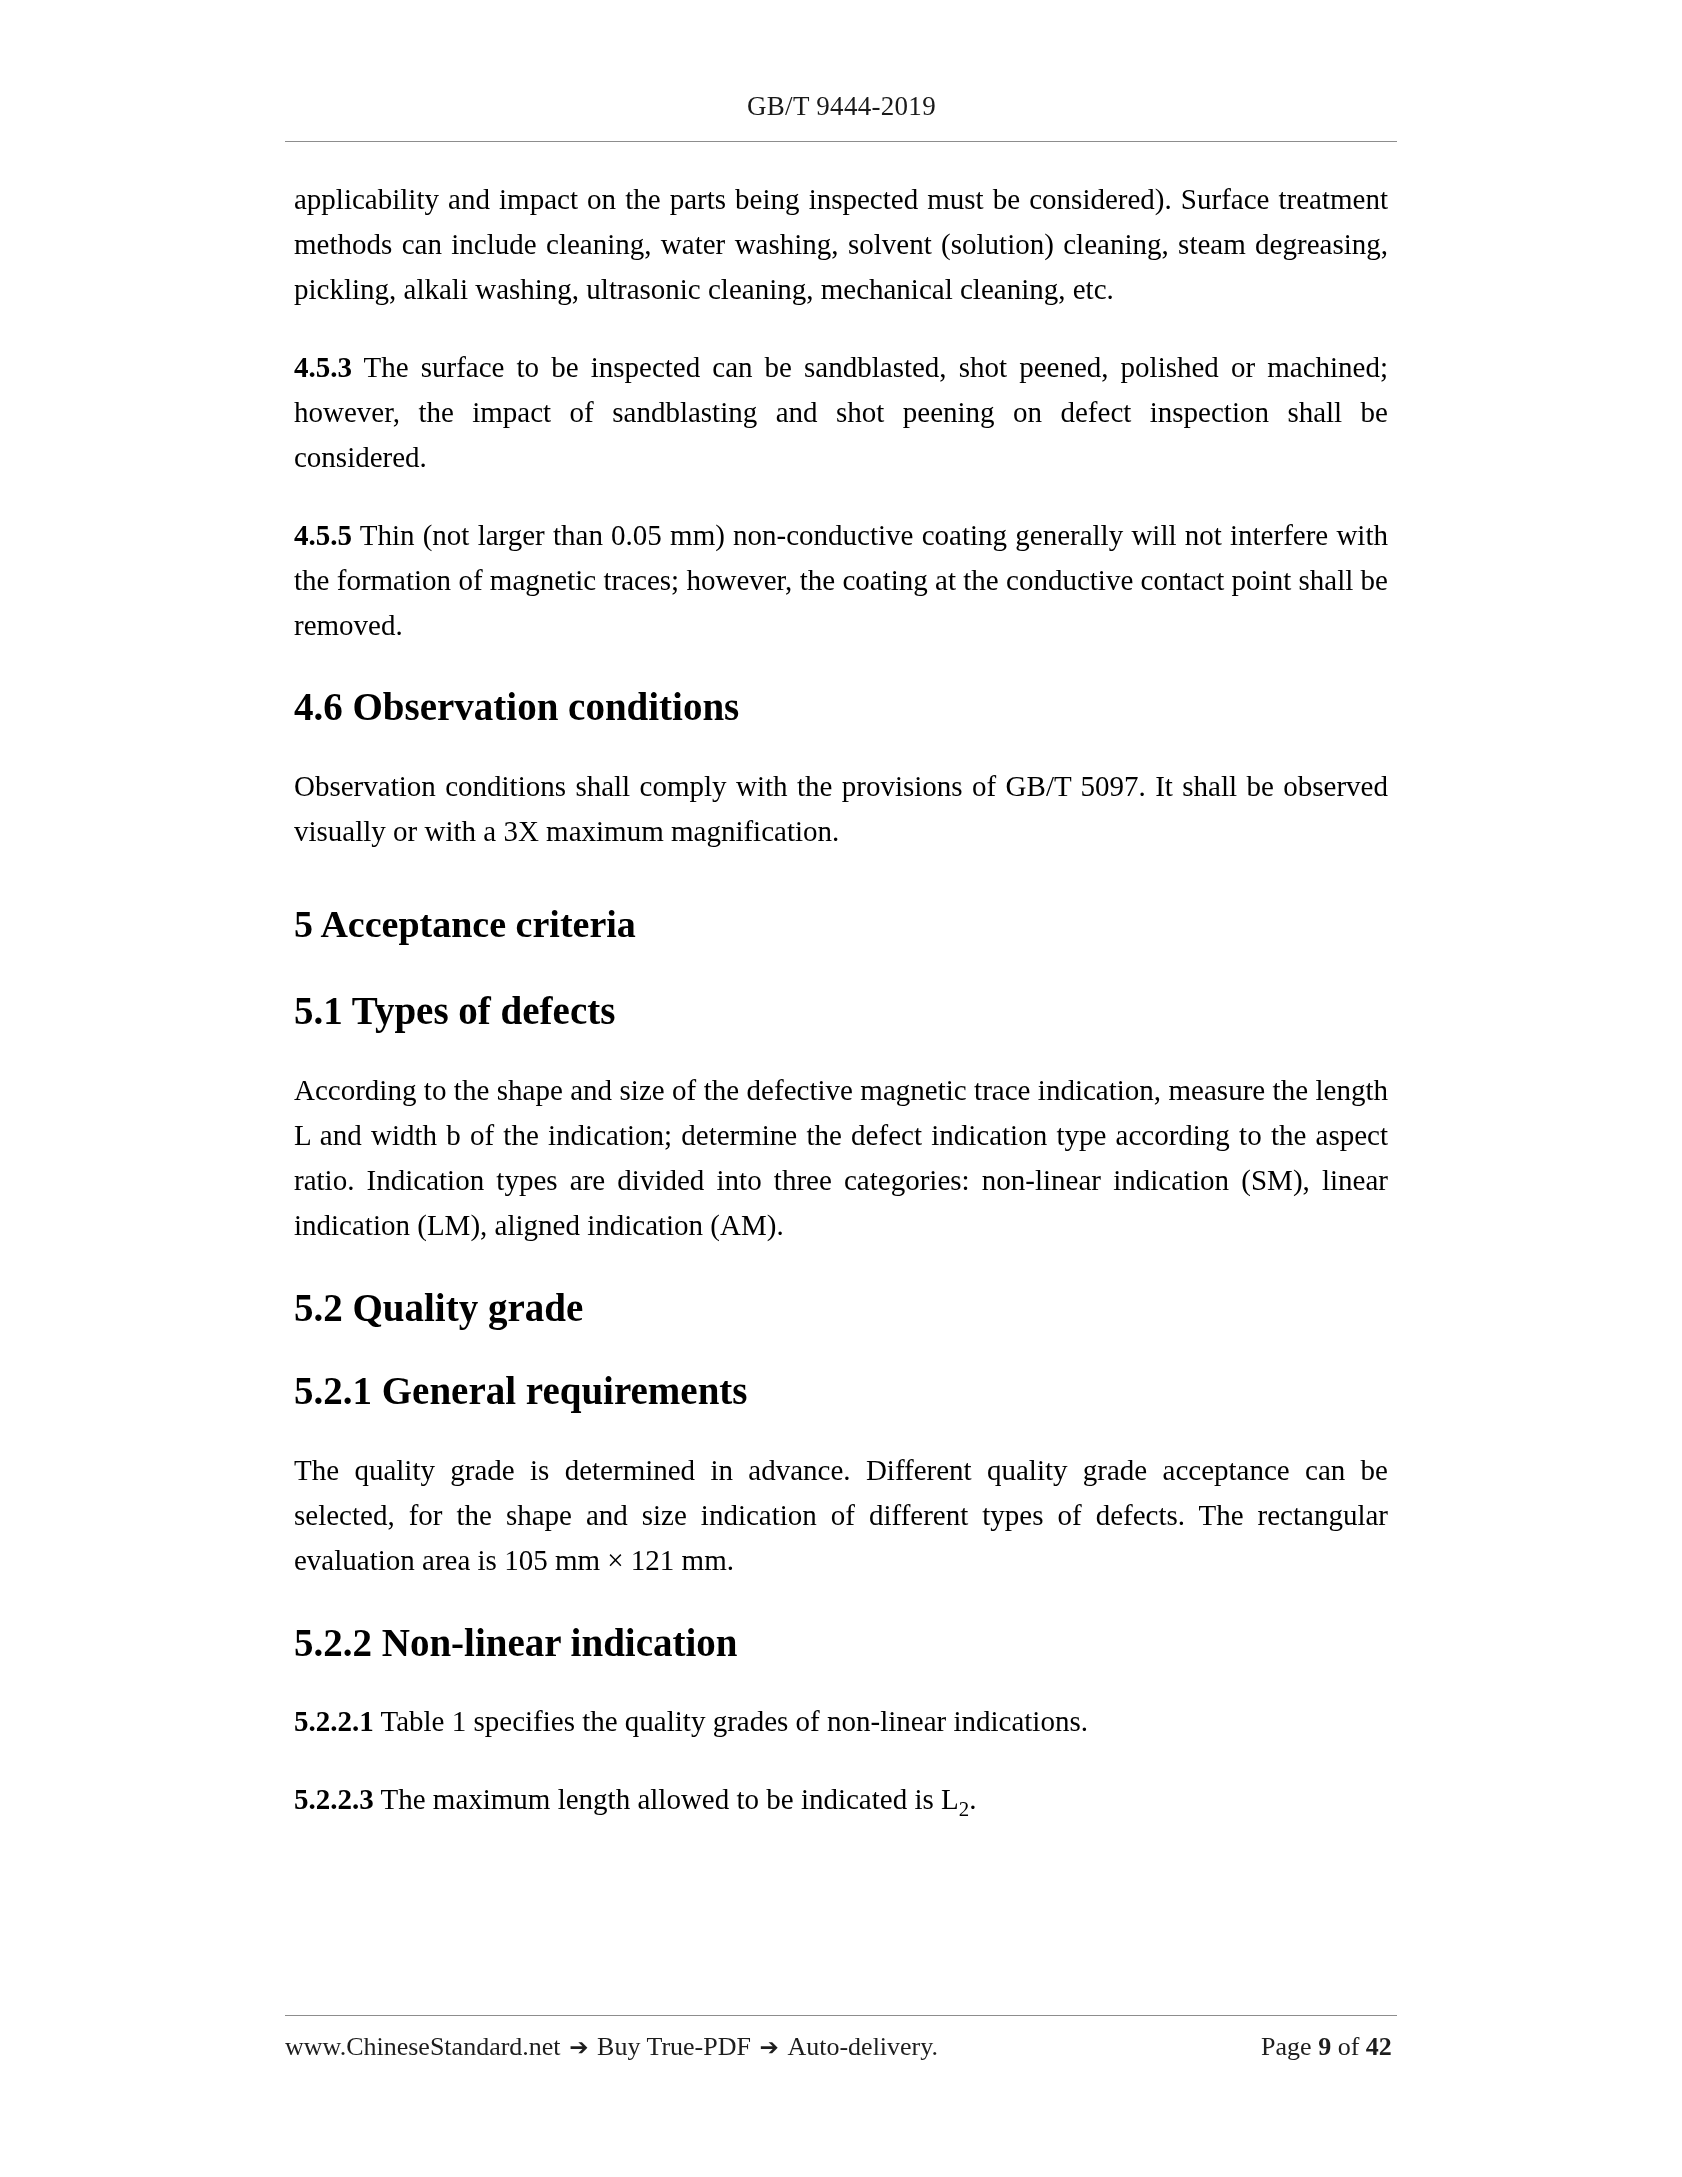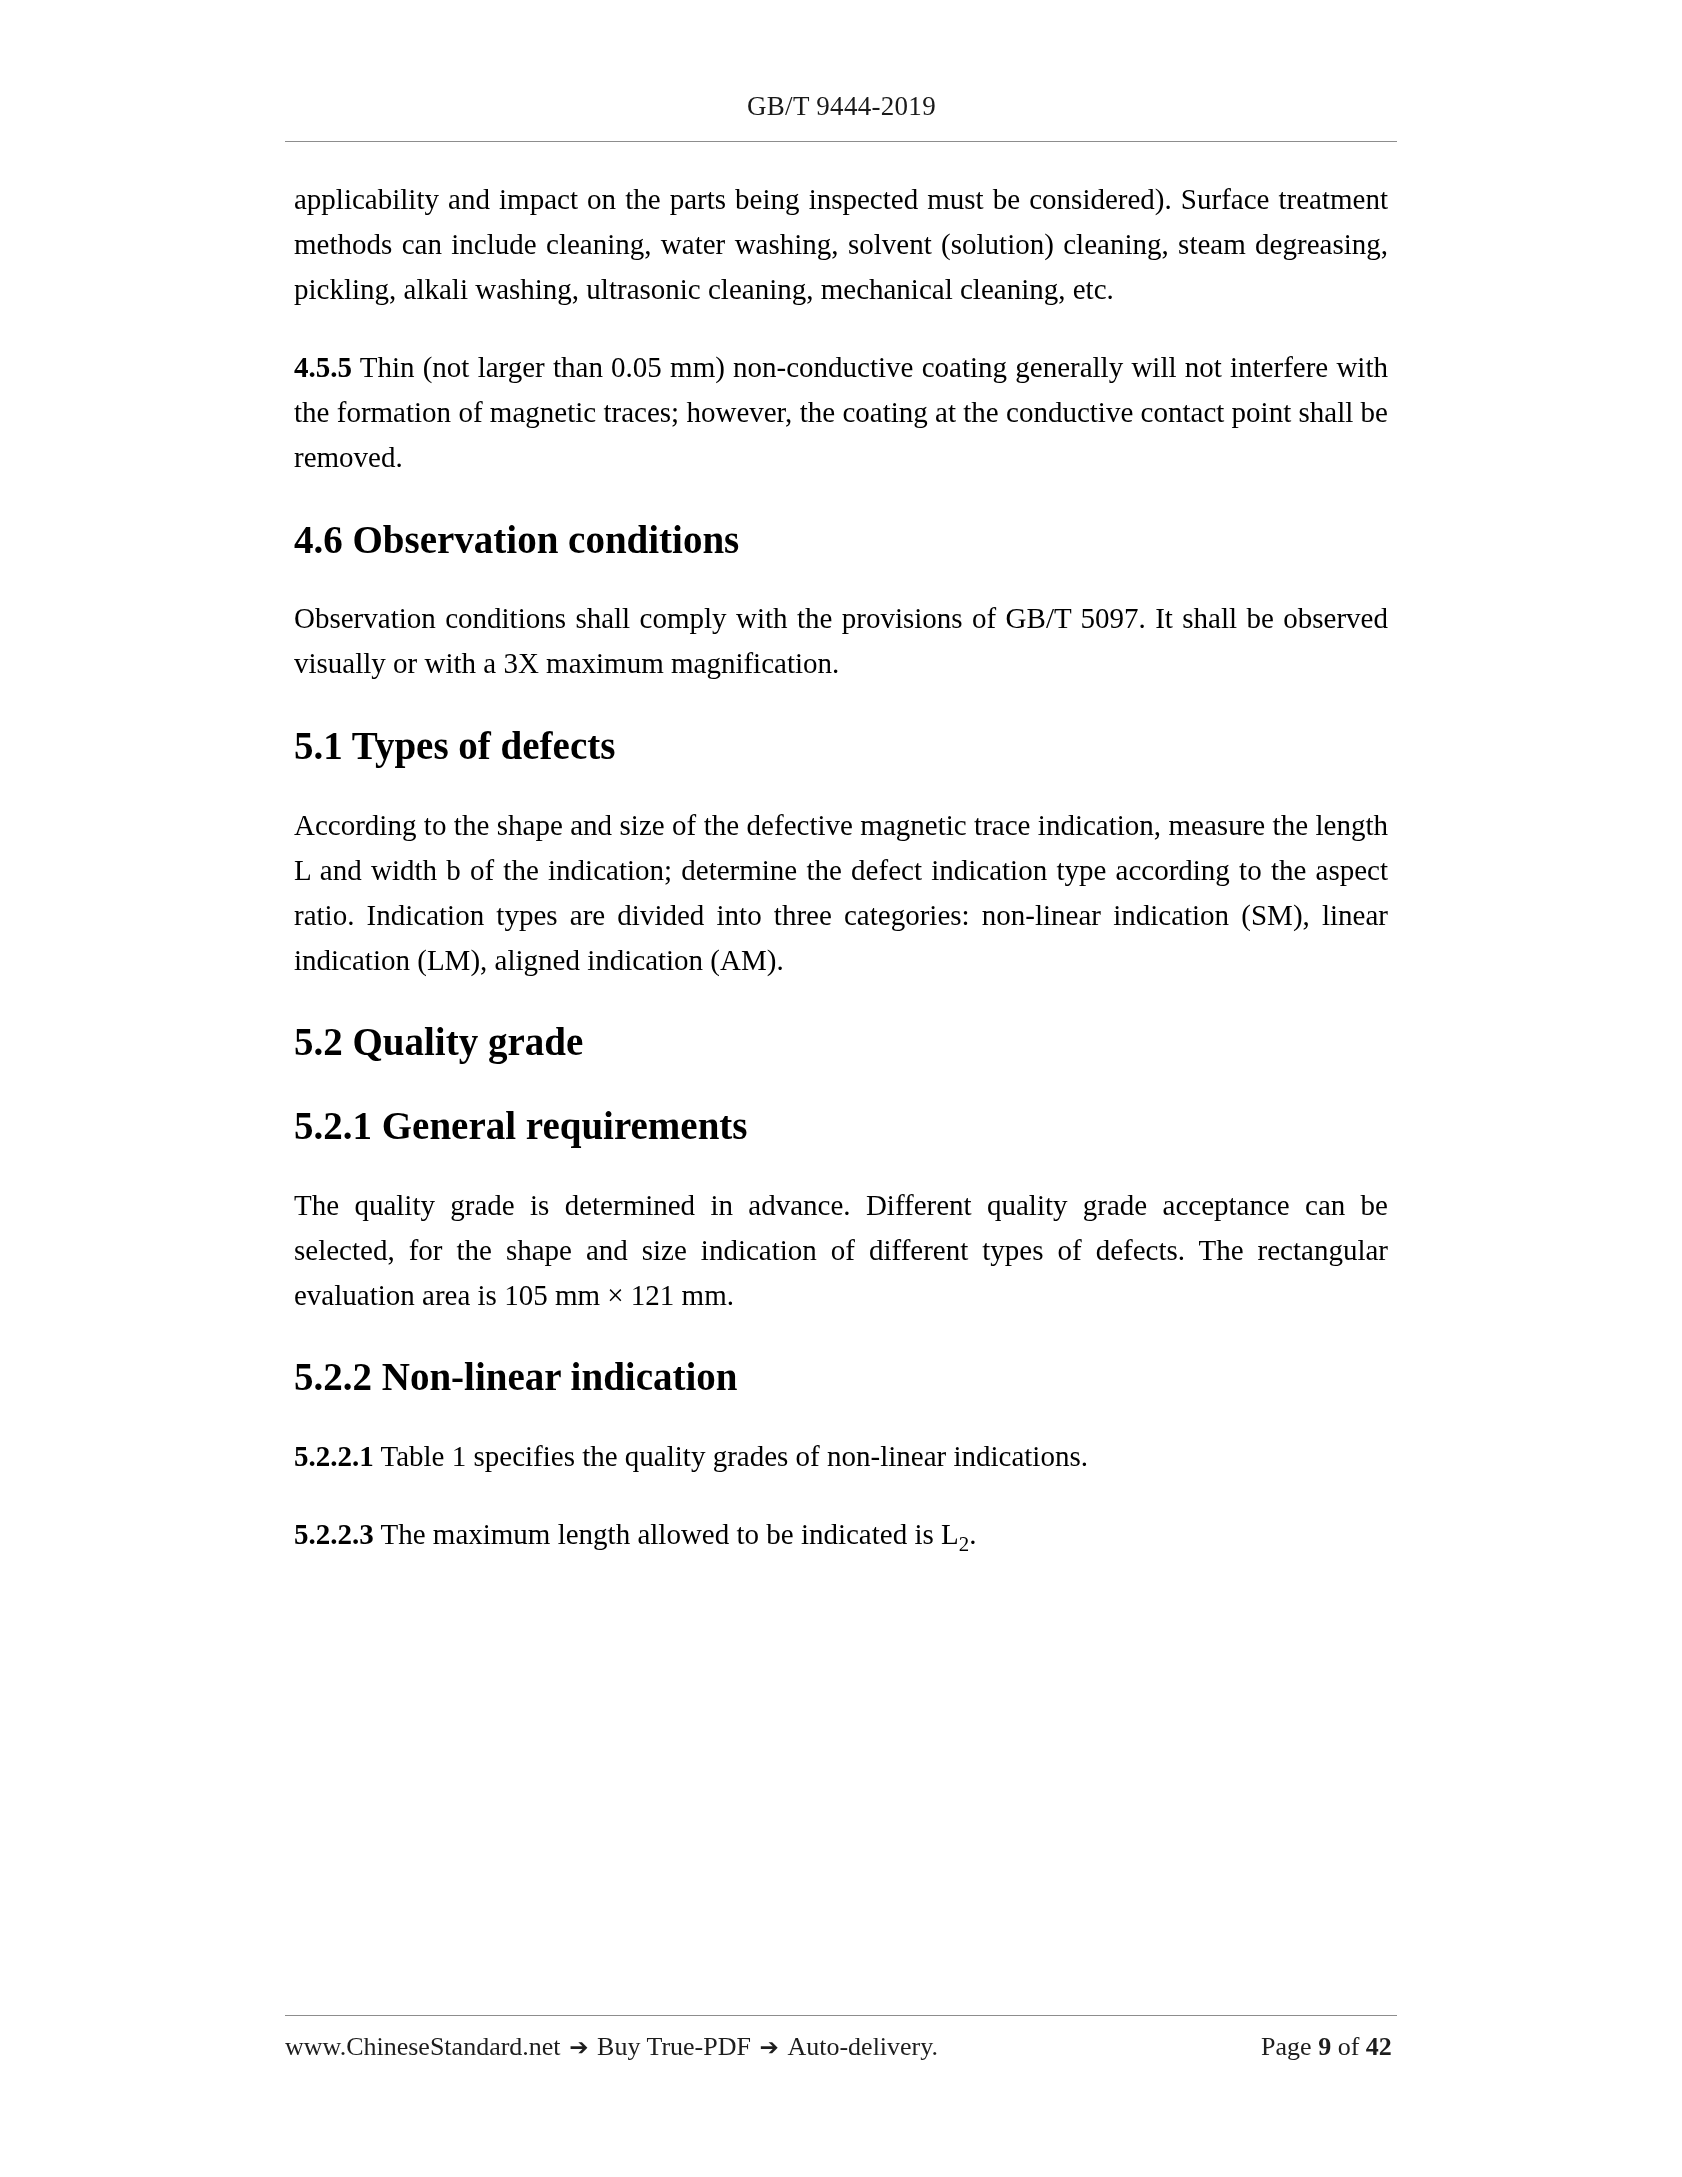--- a/index.html
+++ b/index.html
@@ -122,28 +122,30 @@
 
   <div class="header">
     <span>GB/T 9444-2019</span>
   </div>
   <div class="header-rule"></div>
 
   <div class="content">
 
     <p class="body-text"><span>applicability and impact on the parts being inspected must be considered). Surface treatment methods can include cleaning, water washing, solvent (solution) cleaning, steam degreasing, pickling, alkali washing, ultrasonic cleaning, mechanical cleaning, etc.</span></p>
 
+    <p class="body-text"><span class="num">4.5.3</span> <span>The surface to be inspected can be sandblasted, shot peened, polished or machined; however, the impact of sandblasting and shot peening on defect inspection shall be considered.</span></p>
 
 
     <p class="body-text"><span class="num">4.5.5</span> <span>Thin (not larger than 0.05 mm) non-conductive coating generally will not interfere with the formation of magnetic traces; however, the coating at the conductive contact point shall be removed.</span></p>
 
     <h3 class="sub-head">4.6 Observation conditions</h3>
 
     <p class="body-text">Observation conditions shall comply with the provisions of GB/T 5097. It shall be observed visually or with a 3X maximum magnification.</p>
 
+    <h2 class="section-title">5 Acceptance criteria</h2>
 
     <h3 class="sub-head">5.1 Types of defects</h3>
 
     <p class="body-text">According to the shape and size of the defective magnetic trace indication, measure the length L and width b of the indication; determine the defect indication type according to the aspect ratio. Indication types are divided into three categories: non-linear indication (SM), linear indication (LM), aligned indication (AM).</p>
 
     <h3 class="sub-head">5.2 Quality grade</h3>
 
     <h3 class="sub-head">5.2.1 General requirements</h3>
 
     <p class="body-text">The quality grade is determined in advance. Different quality grade acceptance can be selected, for the shape and size indication of different types of defects. The rectangular evaluation area is 105 mm × 121 mm.</p>

